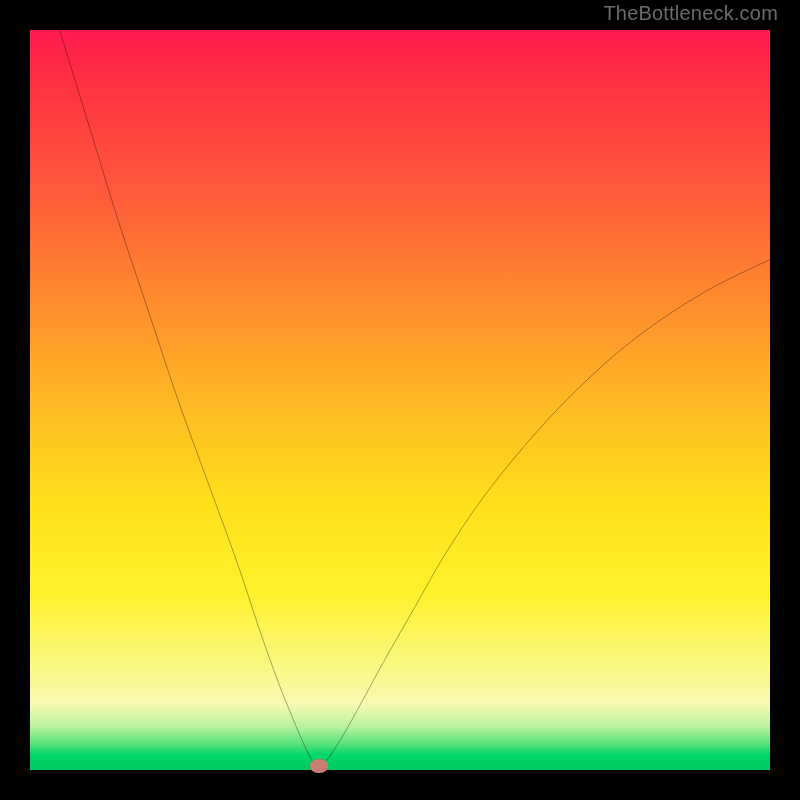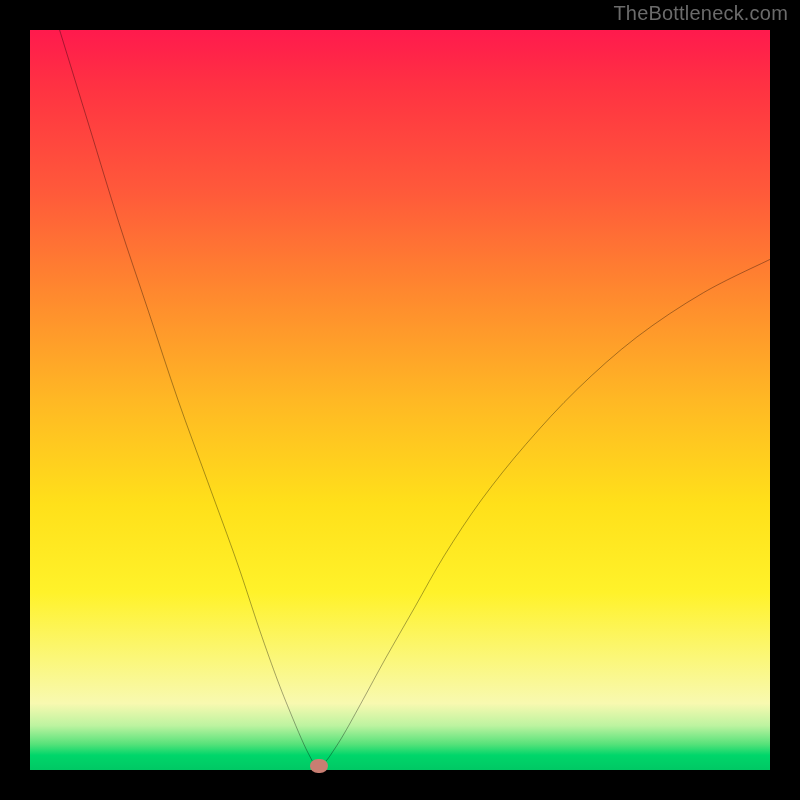--- a/index.html
+++ b/index.html
@@ -53,21 +53,21 @@
     position: absolute;
     width: 18px;
     height: 14px;
     border-radius: 8px / 7px;
     background: #c97e72;
     transform: translate(-50%, -50%);
   }
   .attribution {
     position: absolute;
     top: 2px;
-    right: 12px;
+    right: 22px;
     color: #6b6b6b;
     font-size: 20px;
     letter-spacing: 0.2px;
     user-select: none;
   }
 </style>
 </head>
 <body>
 
 <div class="frame">

